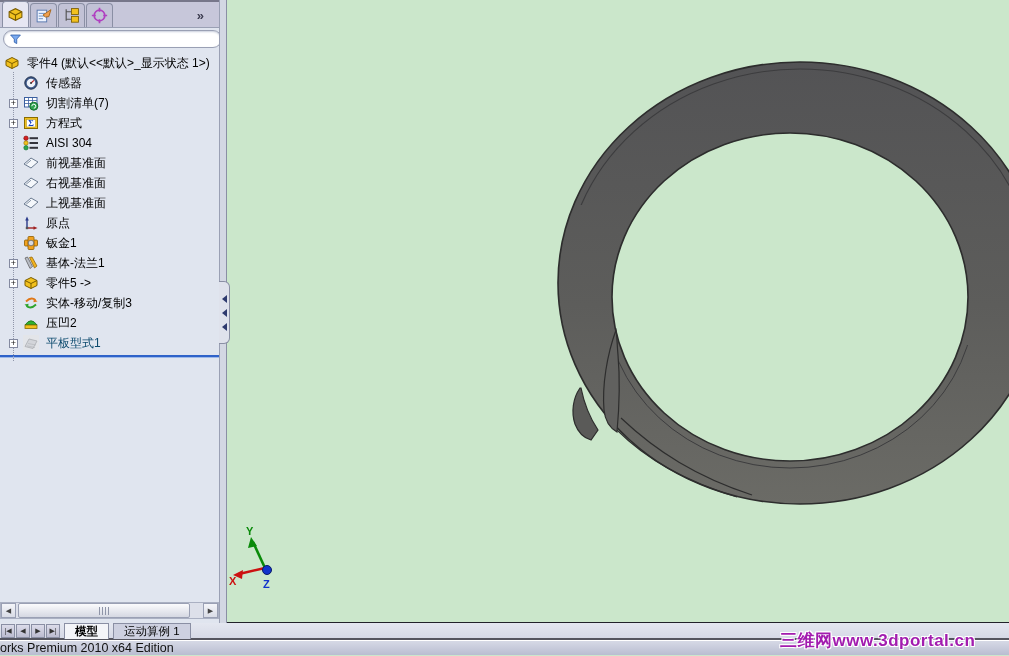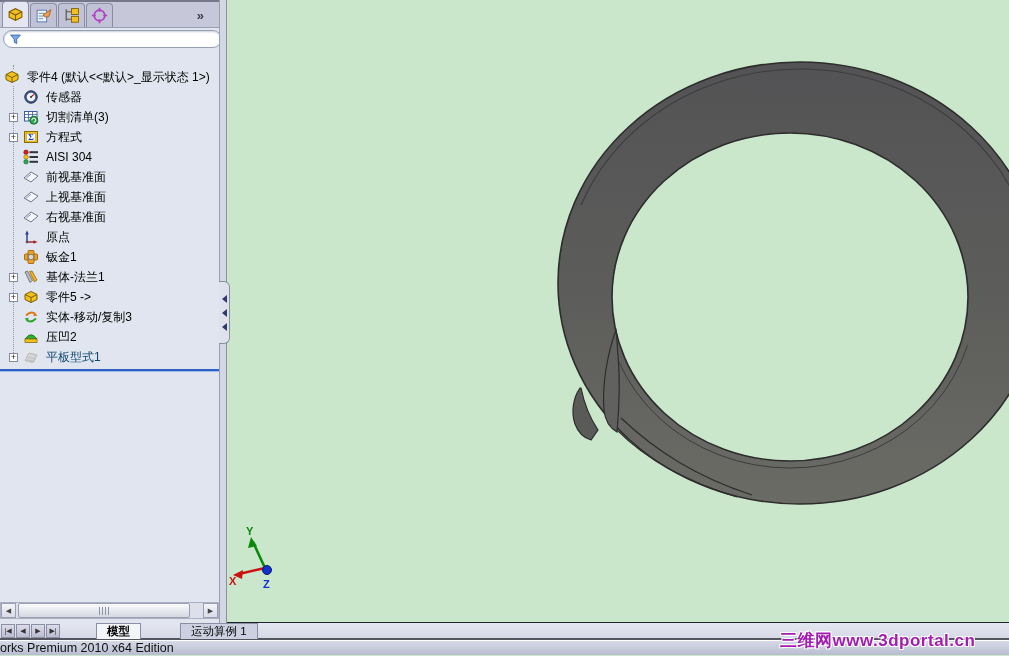--- a/index.html
+++ b/index.html
@@ -23,21 +23,21 @@
   .ptab svg { width:17px; height:17px; }
   .chevron { position:absolute; right:22px; top:6px; font-size:13px; font-weight:bold;
     color:#3c3c50; cursor:default; }
 
   .filter-row { height:21px; padding:2px 4px 0 3px; }
   .filter-box { height:18px; border:1px solid #9aa0b4; border-radius:9px; background:#fff;
     display:flex; align-items:center; padding-left:5px; box-shadow:inset 0 1px 2px #c9cfdc; }
   .filter-box svg { width:13px; height:13px; }
   .filter-input { border:none; outline:none; flex:1; height:14px; font-size:11px; background:transparent; }
 
-  .tree { position:relative; padding-top:18px; }
+  .tree { position:relative; padding-top:4px; }
   .tree-vline { position:absolute; left:13px; top:16px; height:296px; width:0;
     border-left:1px dotted #8f95a8; }
   .trow { position:relative; height:20px; display:flex; align-items:center; font-size:12px;
     color:#000; white-space:nowrap; cursor:default; }
   .trow.root { padding-left:4px; }
   .trow.child { padding-left:7px; }
   .exp-slot { width:16px; display:flex; align-items:center; justify-content:flex-start; z-index:2; }
   .exp { width:9px; height:9px; margin-left:2px; border:1px solid #848aa0; background:#fff;
     font-size:9px; line-height:7px; text-align:center; color:#222; }
   .exp::before { content:"+"; }
@@ -75,22 +75,22 @@
   
   .tabbar { position:absolute; left:0; top:623px; width:1009px; height:17px;
     background:linear-gradient(#e4e7f0,#d6d9e6); border-bottom:2px solid #55555f;
     display:flex; align-items:center; }
   .navs { display:flex; gap:1px; margin:0 4px 0 1px; }
   .nav-btn { width:14px; height:14px; background:linear-gradient(#dcdcea,#bcbcd0);
     border:1px solid #8a8fa4; font-size:7px; color:#333; display:flex; align-items:center;
     justify-content:center; }
   .btab { height:16px; padding:0 10px; font-size:11.5px; display:flex; align-items:center;
     border:1px solid #8a8fa4; border-bottom:none; margin-right:4px; color:#000; }
-  .btab.active { background:#f4f5f9; font-weight:bold;margin-left:32px; }
-  .btab.inactive { background:#cdd0e0;margin-left:35px; }
+  .btab.active { background:#f4f5f9; font-weight:bold; }
+  .btab.inactive { background:#cdd0e0; }
 
   
   .statusbar { position:absolute; left:0; top:640px; width:1009px; height:15px;
     background:linear-gradient(#d6d9e6,#b9bdd1); border-top:1px solid #fff;
     font-size:12.5px; color:#111; display:flex; align-items:center; }
 
   .watermark { position:absolute; left:780px; top:629px; z-index:10; font-size:17px;
     font-weight:bold; color:#a21caf; letter-spacing:.5px; white-space:nowrap;
     text-shadow:-1px -1px 0 #fff, 1px -1px 0 #fff, -1px 1px 0 #fff, 1px 1px 0 #fff; }
 </style>
@@ -243,21 +243,21 @@
       </div>
 
 
       <div class="trow child">
         <span class="exp-slot">
             <span class="exp"></span>
           </span>
         <svg class="ticon">
             <use href="#ic-cutlist"></use>
           </svg>
-        <span class="tlabel">切割清单(3)</span>
+        <span class="tlabel">切割清单(7)</span>
       </div>
 
       <div class="trow child">
         <span class="exp-slot">
             <span class="exp"></span>
           </span>
         <svg class="ticon">
             <use href="#ic-equations"></use>
           </svg>
         <span class="tlabel">方程式</span>
@@ -277,29 +277,29 @@
             <use href="#ic-plane"></use>
           </svg>
         <span class="tlabel">前视基准面</span>
       </div>
 
       <div class="trow child">
         <span class="exp-slot"></span>
         <svg class="ticon">
             <use href="#ic-plane"></use>
           </svg>
+        <span class="tlabel">右视基准面</span>
+      </div>
+
+      <div class="trow child">
+        <span class="exp-slot"></span>
+        <svg class="ticon">
+            <use href="#ic-plane"></use>
+          </svg>
         <span class="tlabel">上视基准面</span>
-      </div>
-
-      <div class="trow child">
-        <span class="exp-slot"></span>
-        <svg class="ticon">
-            <use href="#ic-plane"></use>
-          </svg>
-        <span class="tlabel">右视基准面</span>
       </div>
 
       <div class="trow child">
         <span class="exp-slot"></span>
         <svg class="ticon">
             <use href="#ic-origin"></use>
           </svg>
         <span class="tlabel">原点</span>
       </div>
 

